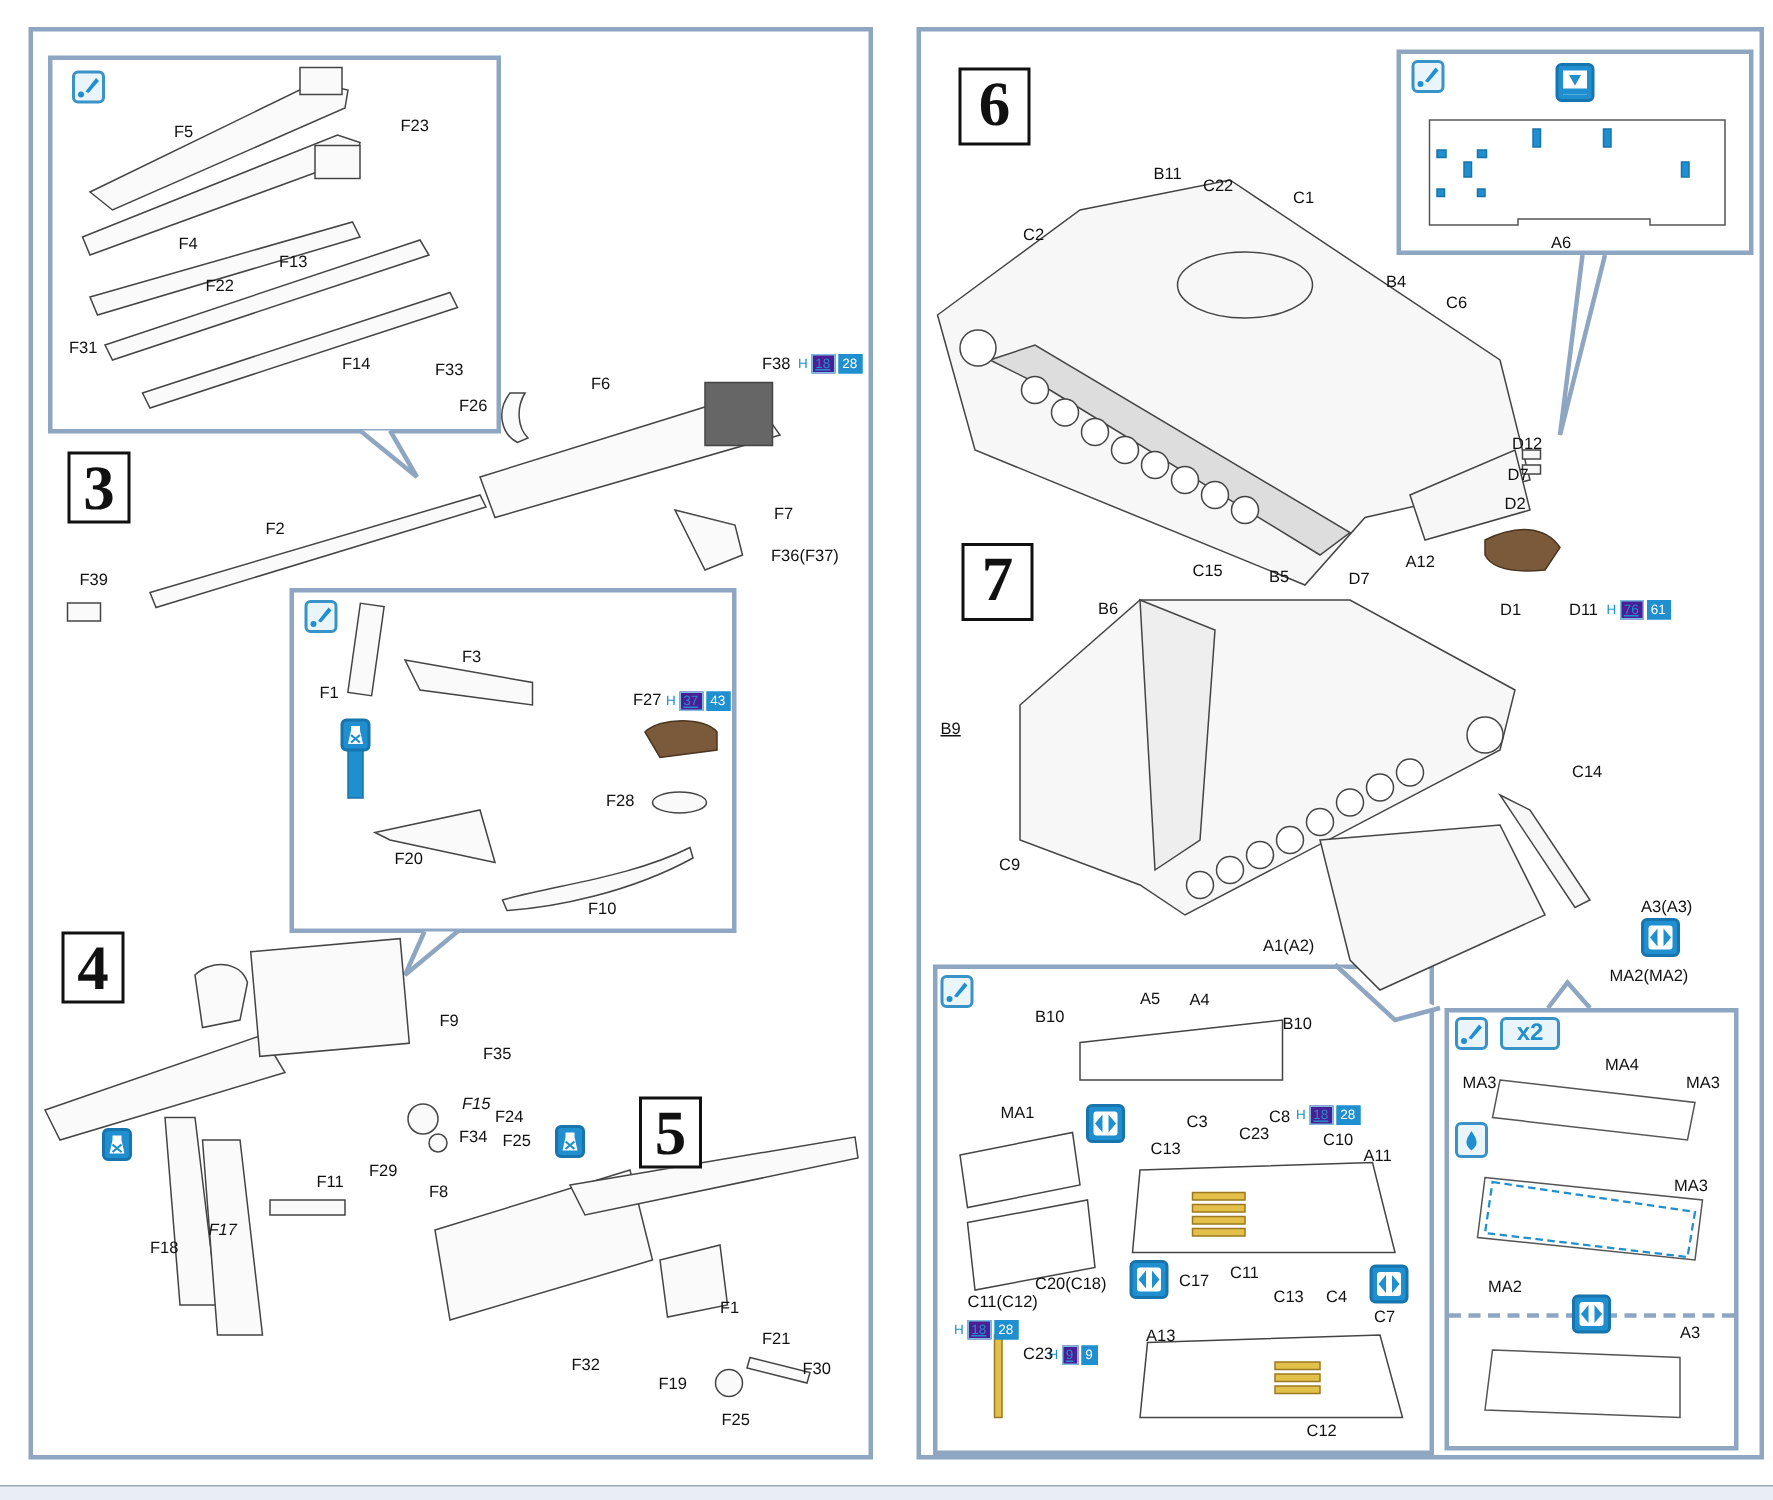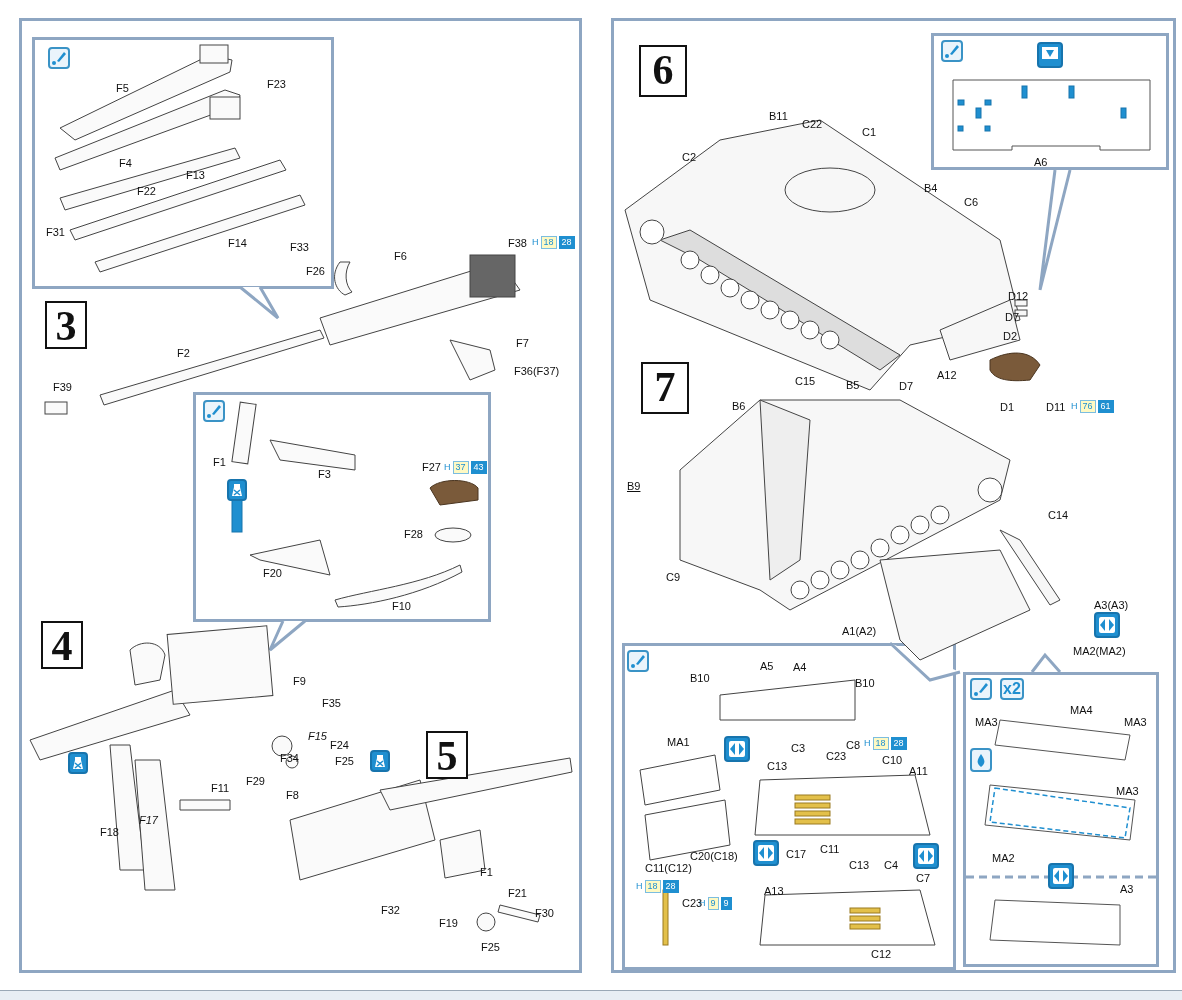--- a/index.html
+++ b/index.html
@@ -6,21 +6,21 @@
   body{width:1182px;height:1000px;position:relative;background:#ffffff;overflow:hidden;font-family:"Liberation Sans",sans-serif;color:#111;}
   .page{position:absolute;border:3px solid #8ea6c2;background:#fff;box-sizing:border-box;}
   .inset{position:absolute;border:3px solid #8ea6c2;background:#fff;box-sizing:border-box;}
   .lbl{position:absolute;font-size:11px;line-height:12px;white-space:nowrap;color:#111;}
   .step{position:absolute;border:2px solid #111;background:#fff;font-family:"Liberation Serif",serif;font-weight:bold;font-size:42px;line-height:46px;text-align:center;box-sizing:border-box;}
   .icon{position:absolute;border-radius:4px;box-sizing:border-box;}
   .icon-outline{border:2px solid #3a93c6;background:#eaf4fb;}
   .icon-solid{background:#1f8fd0;border:2px solid #1774ad;}
   .paint{position:absolute;font-size:9px;line-height:11px;white-space:nowrap;display:flex;align-items:center;gap:2px;color:#1f8fd0;}
   .paint .h{color:#1f8fd0;font-size:9px;}
-  .paint .a{border:1px solid #7bbde0;color:#1f8fd0;padding:0 2px;background:#fef9c3;}
+  .paint .a{border:1px solid #7bbde0;color:#1f8fd0;padding:0 2px;background:#4c1d95;text-decoration:underline;}
   .paint .b{background:#1f8fd0;color:#fff;padding:0 2px;border:1px solid #1f8fd0;}
   svg.draw{position:absolute;left:0;top:0;}
   .bottom-strip{position:absolute;left:0;top:990px;width:1182px;height:10px;background:#e8eef4;border-top:1px solid #9aa8b6;}
 </style>
 </head>
 <body>
 
 <div class="page" style="left:19px;top:18px;width:563px;height:955px;"></div>
 
 <div class="page" style="left:611px;top:18px;width:565px;height:955px;"></div>
@@ -204,21 +204,21 @@
       <circle cx="4" cy="14" r="2" fill="#1f8fd0"></circle>
       <path d="M7,12 L14,3 L16,5 L9,13 Z" fill="#1f8fd0"></path>
     </svg>
 </div>
 <div class="icon icon-outline" style="left:970px;top:678px;width:22px;height:22px;">
   <svg width="18" height="18" viewBox="0 0 18 18">
       <circle cx="4" cy="14" r="2" fill="#1f8fd0"></circle>
       <path d="M7,12 L14,3 L16,5 L9,13 Z" fill="#1f8fd0"></path>
     </svg>
 </div>
-<div class="icon icon-outline" style="left:1000px;top:678px;width:24px;height:22px;font-weight:bold;color:#1f8fd0;font-size:16px;line-height:18px;text-align:center;">
+<div class="icon icon-outline" style="left:1000px;top:678px;width:40px;height:22px;font-weight:bold;color:#1f8fd0;font-size:16px;line-height:18px;text-align:center;">
   <span>x2</span>
 </div>
 <div class="icon icon-outline" style="left:970px;top:748px;width:22px;height:24px;">
   <svg width="18" height="20" viewBox="0 0 18 20">
       <path d="M9,4 C13,10 14,13 9,17 C4,13 5,10 9,4 Z" fill="#1f8fd0"></path>
     </svg>
 </div>
 <div class="icon icon-solid" style="left:227px;top:479px;width:20px;height:22px;">
   <svg width="16" height="18" viewBox="0 0 16 18">
       <path d="M5,3 L11,3 L11,6 L13,15 L3,15 L5,6 Z" fill="#fff"></path>
@@ -321,32 +321,32 @@
 <div class="lbl" style="left:290px;top:241px;">F33</div>
 
 <div class="lbl" style="left:508px;top:237px;">F38</div>
 <div class="lbl" style="left:394px;top:250px;">F6</div>
 <div class="lbl" style="left:306px;top:265px;">F26</div>
 <div class="lbl" style="left:516px;top:337px;text-align:right;">F7</div>
 <div class="lbl" style="left:177px;top:347px;">F2</div>
 <div class="lbl" style="left:514px;top:365px;">F36(F37)</div>
 <div class="lbl" style="left:53px;top:381px;">F39</div>
 
-<div class="lbl" style="left:318px;top:432px;margin-top:36px;">F3</div>
+<div class="lbl" style="left:308px;top:432px;">F3</div>
 <div class="lbl" style="left:213px;top:456px;">F1</div>
 <div class="lbl" style="left:422px;top:461px;">F27</div>
 <div class="lbl" style="left:404px;top:528px;">F28</div>
 <div class="lbl" style="left:263px;top:567px;">F20</div>
 <div class="lbl" style="left:392px;top:600px;">F10</div>
 
 <div class="lbl" style="left:293px;top:675px;">F9</div>
 <div class="lbl" style="left:322px;top:697px;">F35</div>
 <div class="lbl" style="left:308px;top:730px;font-style:italic;">F15</div>
 <div class="lbl" style="left:330px;top:739px;">F24</div>
-<div class="lbl" style="left:233px;top:752px;padding-left:47px;">F34</div>
+<div class="lbl" style="left:259px;top:752px;padding-left:47px;">F34</div>
 <div class="lbl" style="left:335px;top:755px;">F25</div>
 <div class="lbl" style="left:246px;top:775px;">F29</div>
 <div class="lbl" style="left:286px;top:789px;">F8</div>
 <div class="lbl" style="left:211px;top:782px;">F11</div>
 <div class="lbl" style="left:100px;top:826px;">F18</div>
 <div class="lbl" style="left:139px;top:814px;font-style:italic;">F17</div>
 
 <div class="lbl" style="left:508px;top:887px;">F21</div>
 <div class="lbl" style="left:480px;top:866px;">F1</div>
 <div class="lbl" style="left:381px;top:904px;">F32</div>

